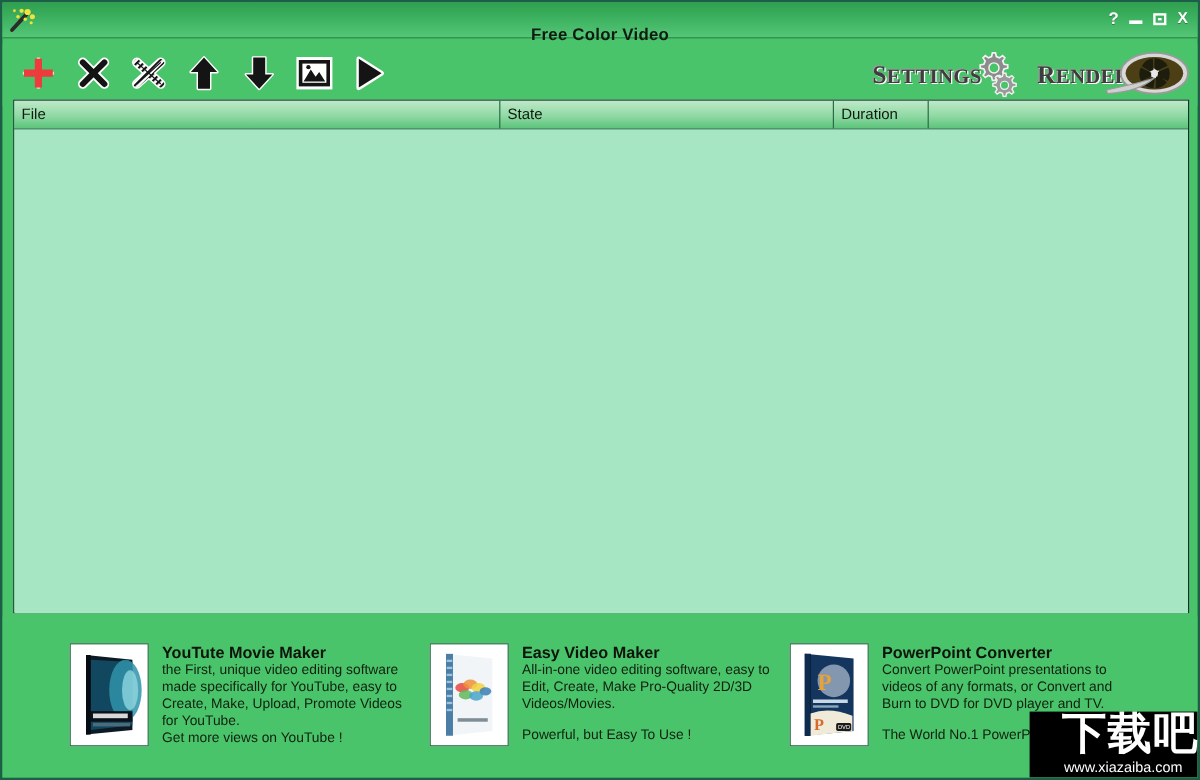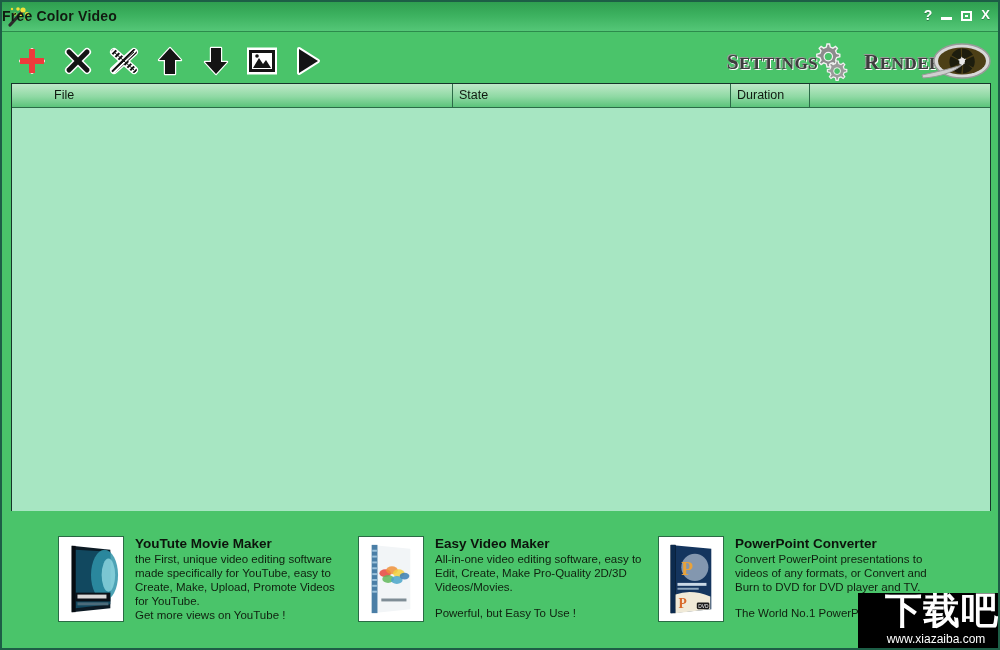--- a/index.html
+++ b/index.html
@@ -23,23 +23,24 @@
     position: absolute; left: 0; top: 0;
     width: 996px; height: 29px;
     background: linear-gradient(to bottom, #2f9f50 0%, #3cb15f 45%, #54c777 100%);
     border-bottom: 1px solid #2c8b4c;
   }
   .app-icon {
     position: absolute; left: 6px; top: 4px;
     width: 22px; height: 21px;
   }
   .title-text {
-    position: absolute; left: 0; top: 0;
+    position: absolute; left: 0; top: 12px;
     width: 996px; height: 29px;
     line-height: 29px;
+    text-align: center;
     font-size: 14px; font-weight: bold;
     color: #111b11;
     letter-spacing: .2px;
   }
   .winbtns {
     position: absolute; right: 8px; top: 6px;
     display: flex; align-items: center; gap: 9px;
   }
   .winbtn {
     color: #ffffff;
@@ -95,21 +96,20 @@
     width: 980px; height: 428px;
     box-sizing: border-box;
     border: 1px solid #16352a;
     background: #a7e6c2;
   }
   .colhead {
     display: flex;
     height: 23px;
     background: linear-gradient(to bottom, #bfe9c8 0%, #8fd9a4 55%, #5cc47b 100%);
     border-bottom: 1px solid #2b6b47;
-    padding-left: 36px;
   }
   .col {
     position: relative;
     height: 23px; line-height: 22px;
     font-size: 12.5px; color: #101a10;
     padding-left: 6px;
     box-sizing: border-box;
     border-right: 1px solid #2c6b48;
     white-space: nowrap; overflow: hidden;
   }

